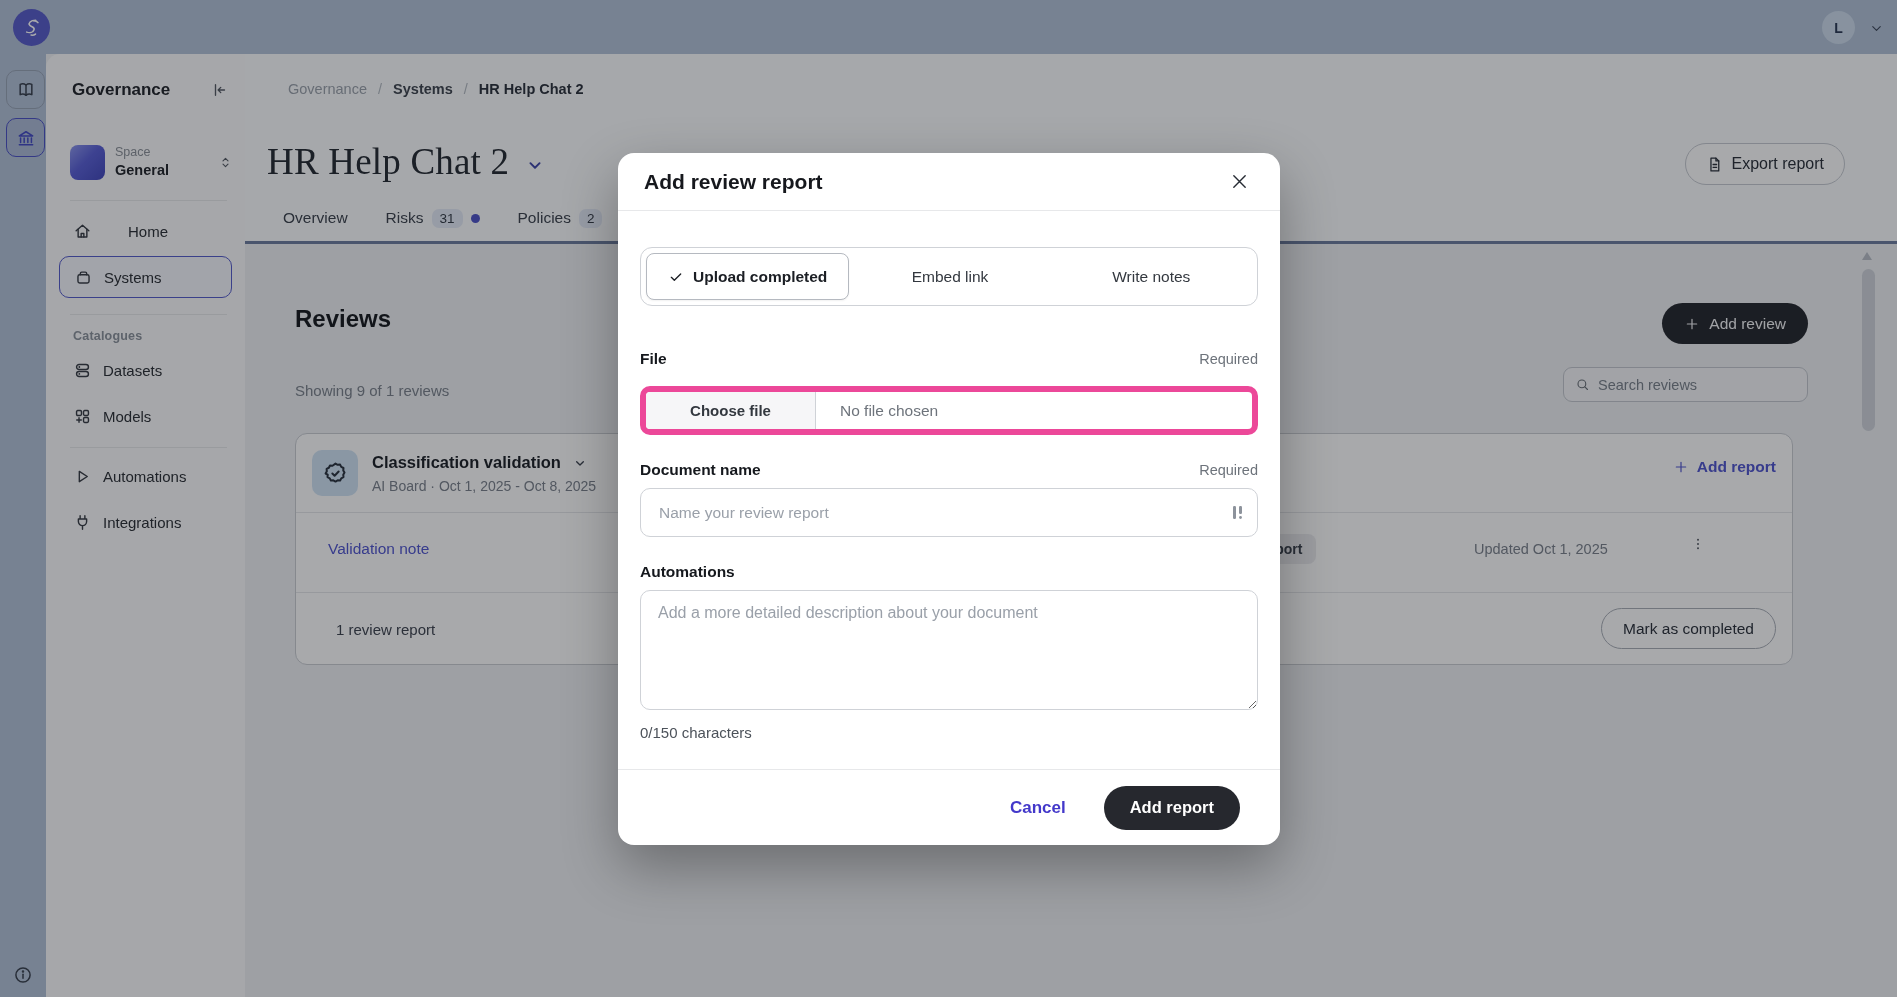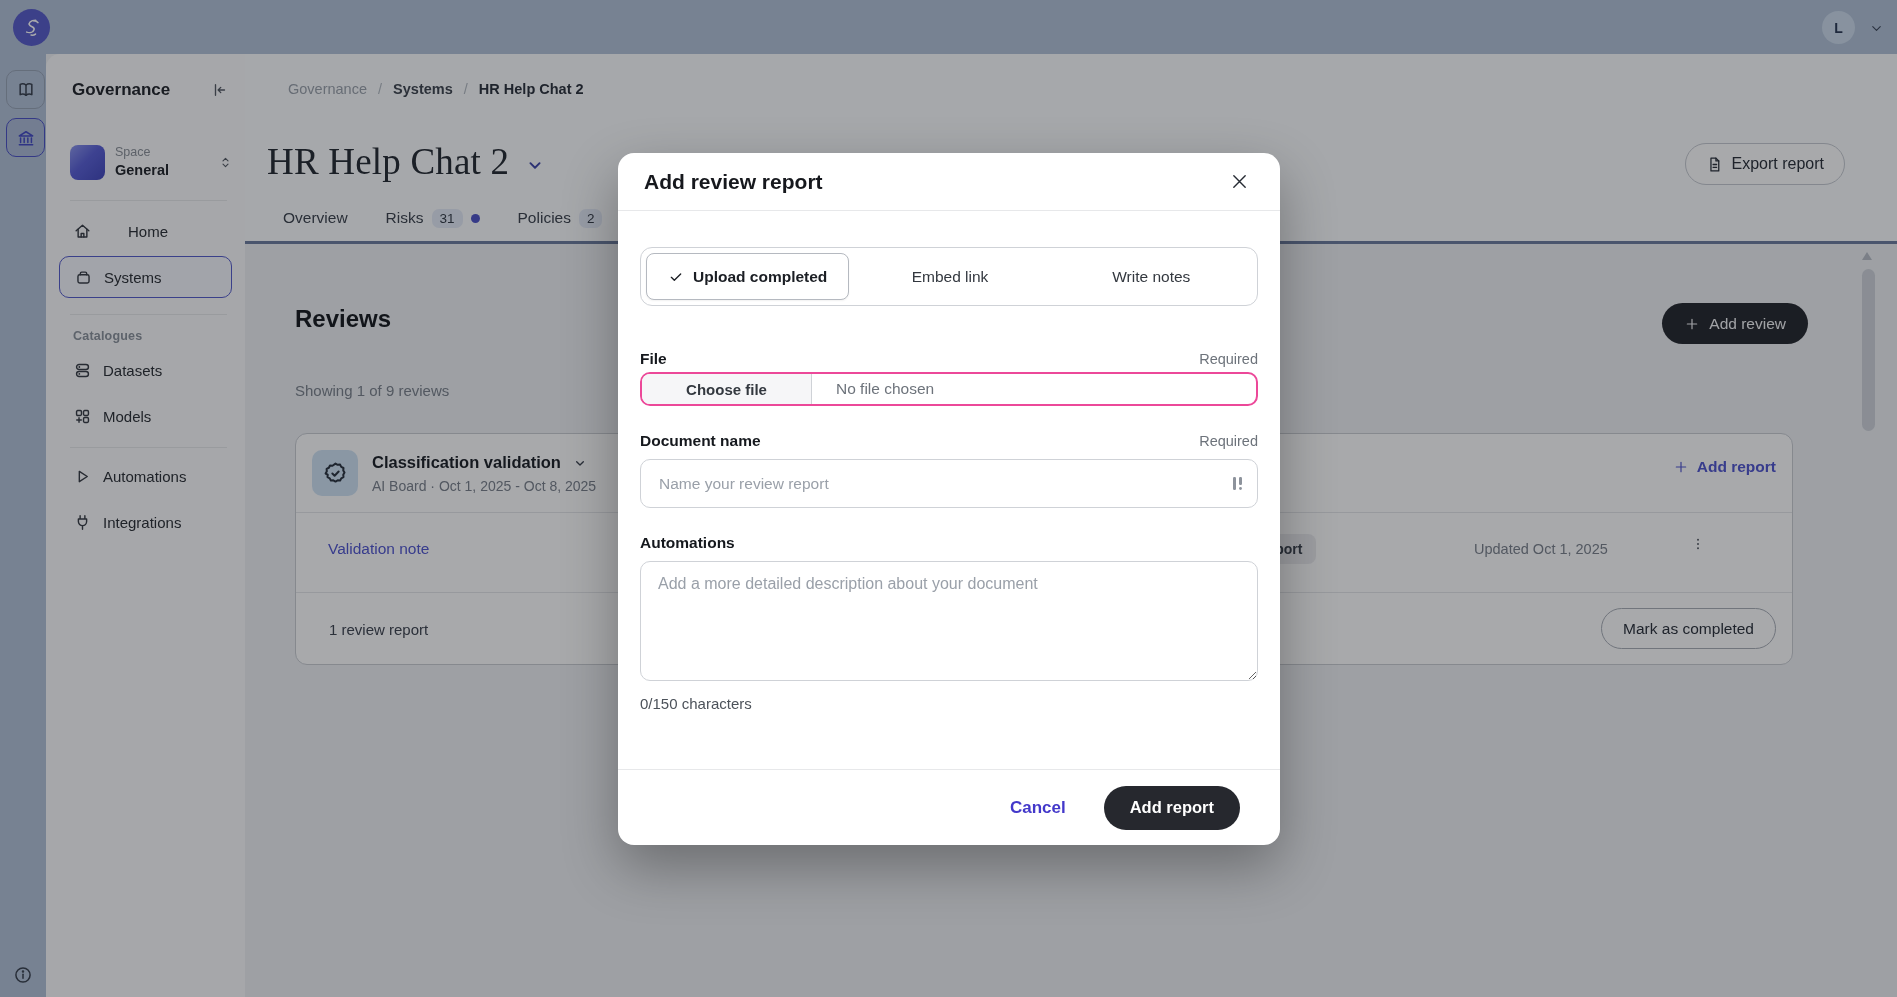--- a/index.html
+++ b/index.html
@@ -97,21 +97,21 @@
   .cr1-sub { margin-top:6px; font-size:14px; color:#7b828c; }
   .add-report-link { position:absolute; right:16px; top:24px; display:flex; align-items:center; gap:8px;
                      color:#5156ce; font-size:15.5px; font-weight:600; cursor:pointer; }
   .card-div { position:absolute; left:0; right:0; height:1px; background:#e3e5e9; }
   .card-row2 { position:absolute; left:0; top:78px; right:0; height:80px; }
   .note-link { position:absolute; left:32px; top:28px; font-size:15.5px; color:#5156ce; cursor:pointer; }
   .report-badge { position:absolute; left:952px; top:22px; background:#ececef; color:#3c434e;
                   font-size:14px; font-weight:700; border-radius:8px; padding:7px 14px; }
   .updated { position:absolute; left:1178px; top:29px; font-size:14.5px; color:#7b828c; }
   .kebab { position:absolute; left:1390px; top:20px; color:#565c64; cursor:pointer; padding:4px; }
-  .card-row3 { position:absolute; left:9px; top:158px; right:0; height:74px; }
+  .card-row3 { position:absolute; left:16px; top:158px; right:0; height:74px; }
   .report-count { position:absolute; left:24px; top:29px; font-size:15px; color:#3f4550; }
   .complete-btn { position:absolute; right:16px; top:16px; height:41px; border-radius:21px;
                   border:1.5px solid #a9aeb6; background:transparent; padding:0 21px; font-size:15.5px;
                   color:#2b313a; font-family:inherit; cursor:pointer; }
   .scroll-up { position:absolute; right:24px; top:4px; color:#b9bec6; }
   .scroll-thumb { position:absolute; right:22px; top:22px; width:13px; height:162px; border-radius:7px;
                   background:#cfd3da; cursor:pointer; }
 
   
   .overlay { position:absolute; inset:0; background:rgba(10,12,16,.35); z-index:50; }
@@ -125,21 +125,21 @@
   .segments { margin-top:36px; height:59px; border:1px solid #cfd2d7; border-radius:12px;
               display:flex; padding:5px; }
   .segment { flex:1; display:flex; align-items:center; justify-content:center; gap:9px;
              font-size:15.5px; color:#33383f; cursor:pointer; border-radius:8px; }
   .segment.selected { background:#fff; border:1px solid #b5b9c0; font-weight:700; color:#1b1e24;
                       box-shadow:0 1px 2px rgba(0,0,0,.06); }
   .field-row { margin-top:44px; display:flex; align-items:baseline; justify-content:space-between; }
   .field-row.tight { margin-top:26px; }
   .field-label { font-size:15.5px; font-weight:700; color:#15181d; }
   .required { font-size:14.5px; color:#6d737b; }
-  .file-ctl { margin-top:4px; height:34px; border:2px solid #ec4899; border-radius:10px;
+  .file-ctl { margin-top:18px; height:49px; border:6px solid #ec4899; border-radius:10px;
               display:flex; overflow:hidden; }
   .choose-file { width:170px; background:#f6f6f8; border-right:1px solid #cfd2d7; display:flex;
                  align-items:center; justify-content:center; font-size:15px; font-weight:600;
                  color:#33383f; cursor:pointer; }
   .file-status { display:flex; align-items:center; padding-left:24px; font-size:15.5px; color:#6d737b; }
   .input-wrap { position:relative; margin-top:9px; }
   .text-input { width:100%; height:49px; border:1px solid #cfd2d7; border-radius:10px;
                 padding:0 40px 0 18px; font-size:15.5px; font-family:inherit; color:#23262c; outline:none; }
   .text-input::placeholder { color:#9aa0a9; }
   .input-adorn { position:absolute; right:13px; top:16px; color:#8d939c; }
@@ -323,28 +323,37 @@
       </span>
       <span class="tab">
         <span>Policies</span>
         <span class="tab-badge">2</span>
       </span>
     </div>
   </div>
 
   <div class="content">
     <div class="reviews-h">Reviews</div>
-    <div class="showing">Showing 1 of 9 reviews</div>
+    <div class="showing">Showing 9 of 1 reviews</div>
     <div class="add-review-btn">
       <span>
         <svg width="16" height="16" viewBox="0 0 24 24" class="ic">
             <path d="M12 5v14M5 12h14"></path>
           </svg>
       </span>
       <span>Add review</span>
+    </div>
+    <div class="search-box">
+      <span>
+        <svg width="15" height="15" viewBox="0 0 24 24" class="ic">
+            <circle cx="11" cy="11" r="6.2"></circle>
+            <path d="M15.7 15.7L20 20"></path>
+          </svg>
+      </span>
+      <input class="search-input" placeholder="Search reviews" style="">
     </div>
 
     <div class="card">
       <div class="card-row1">
         <span class="seal">
           <svg width="27" height="27" viewBox="0 0 24 24" class="ic">
             <path d="M12 3.2l1.9 1.1 2.2-.2 1 2 2 1-.2 2.2 1.1 1.9-1.1 1.9.2 2.2-2 1-1 2-2.2-.2-1.9 1.1-1.9-1.1-2.2.2-1-2-2-1 .2-2.2L3.2 12l1.1-1.9-.2-2.2 2-1 1-2 2.2.2z"></path>
             <path d="M9.2 12l2 2 3.6-3.8"></path>
           </svg>
         </span>

